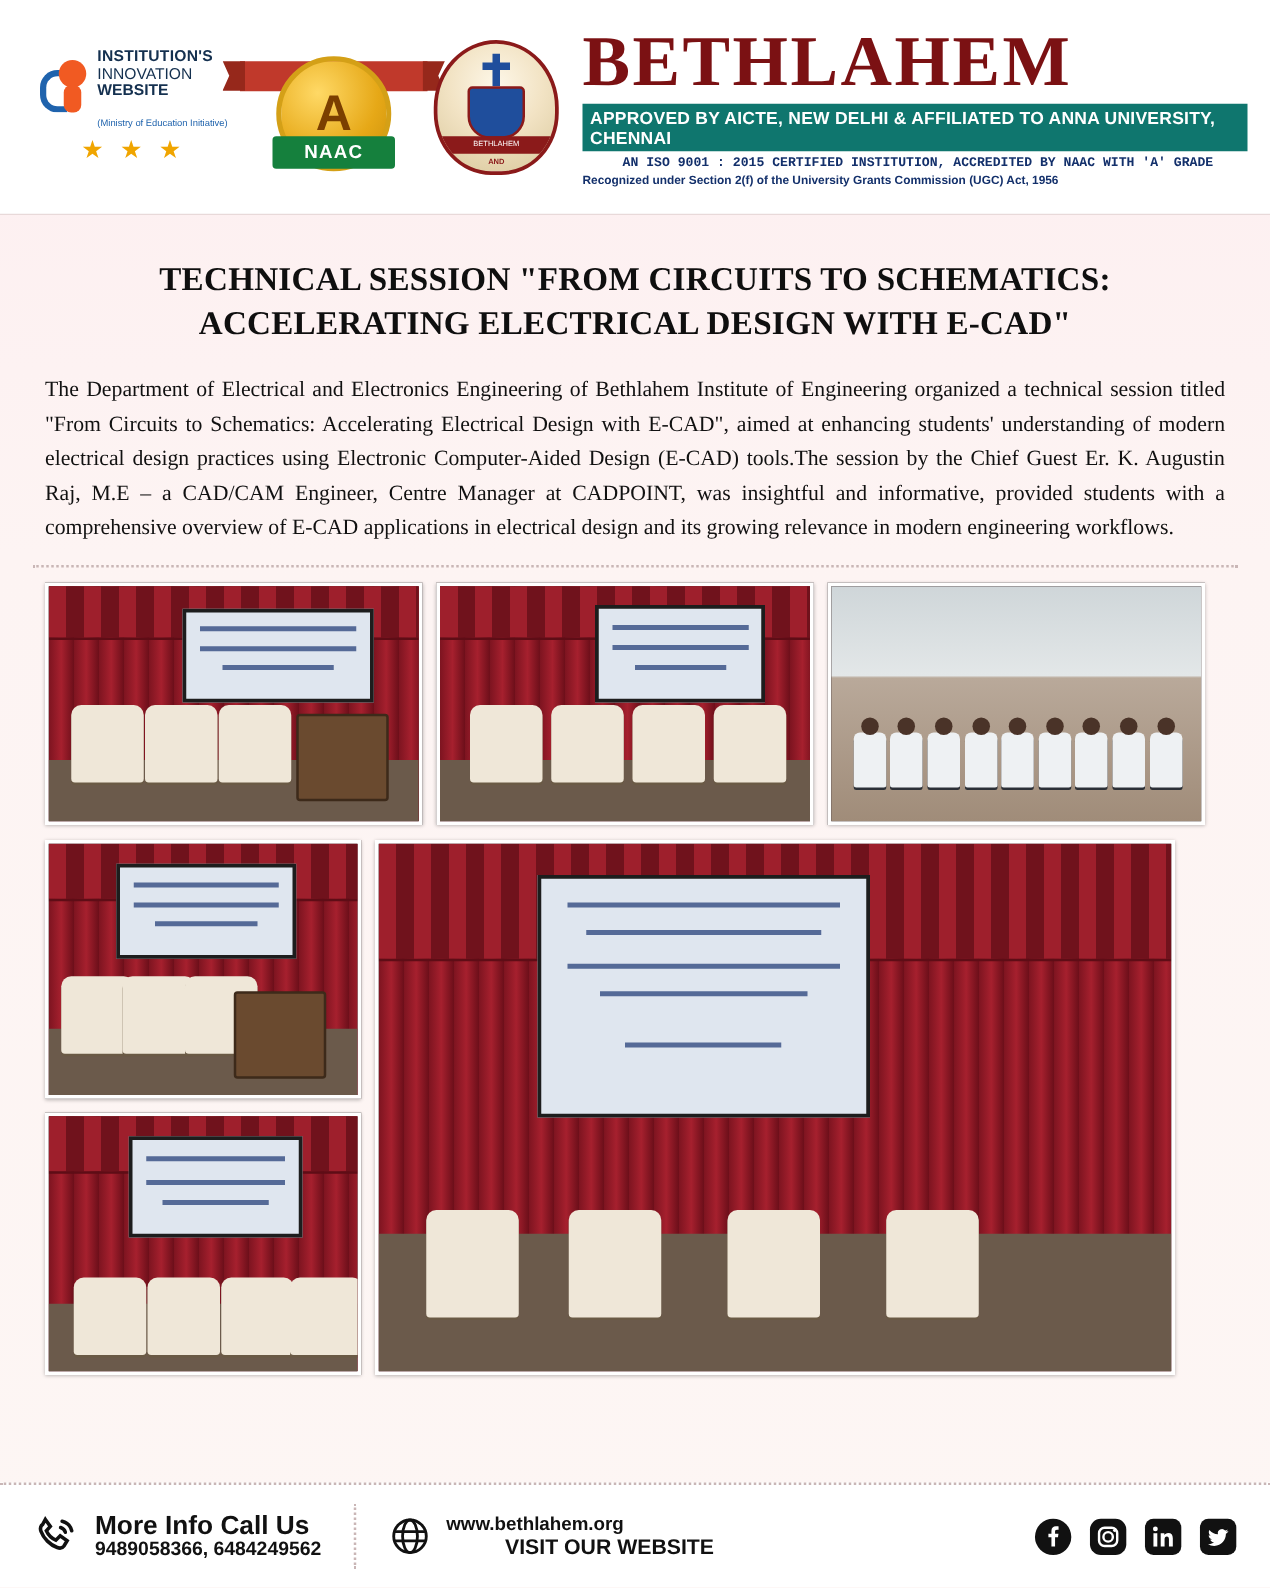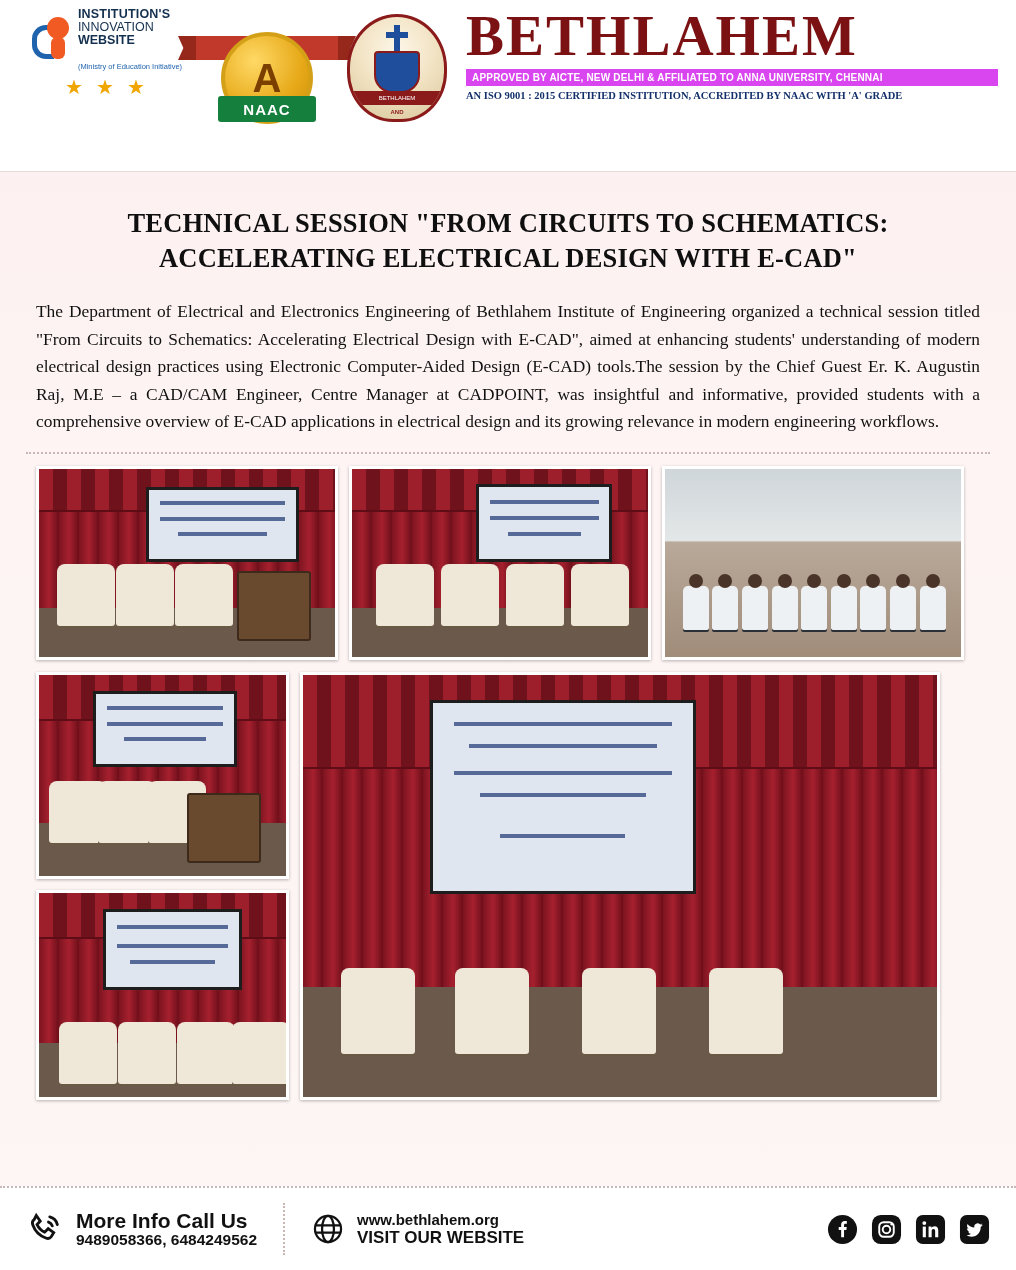--- a/index.html
+++ b/index.html
@@ -13,20 +13,21 @@
   .page {
     width: 1016px; height: 1270px;
     position: relative;
     background: linear-gradient(180deg, #fdeef0 0%, #fdf4f3 35%, #fdf6f4 100%);
   }
   
   .header {
     height: 172px;
     background: #ffffff;
     display: flex;
+    align-items: center;
     padding: 8px 18px 8px 22px;
     position: relative;
     border-bottom: 1px solid #e8d9d9;
   }
   .iic-logo { width: 170px; display:flex; flex-direction:column; align-items:center; }
   .iic-top { display:flex; align-items:center; gap:6px; }
   .iic-mark { width:40px; height:46px; position:relative; }
   .iic-mark .blue {
     position:absolute; left:0; top:8px; width:22px; height:34px;
     border:5px solid #1f63ad; border-right:none; border-radius:14px 0 0 14px;
@@ -102,26 +103,26 @@
   .inst-block { flex:1; padding-left:14px; }
   .inst-name {
     font-family:"Liberation Serif", serif;
     font-size:57px; font-weight:bold; color:#7b1113; letter-spacing:2px; line-height:56px;
   }
   .inst-sub {
     font-family:"Liberation Sans",sans-serif; font-weight:bold; font-size:17.5px; color:#13306b;
     letter-spacing:.2px; margin-top:2px;
   }
   .inst-bar {
-    margin-top:5px; background:#d946ef; color:#fff;
-    font-family:"Liberation Sans",sans-serif; font-weight:bold; font-size:10px;
+    margin-top:5px; background:#0f766e; color:#fff;
+    font-family:"Liberation Sans",sans-serif; font-weight:bold; font-size:14px;
     padding:3px 6px; letter-spacing:.2px;
   }
   .inst-iso {
-    font-family:Liberation Serif, serif; font-weight:bold; font-size:10.5px; color:#13306b; margin-top:4px;
+    font-family:Liberation Mono, monospace; font-weight:bold; font-size:10.5px; color:#13306b; margin-top:4px;margin-left:32px;
   }
   .inst-ugc {
     font-family:"Liberation Sans",sans-serif; font-weight:bold; font-size:9.5px; color:#13306b; margin-top:2px;
   }
 
   
   .title {
     text-align:center;
     margin:34px 42px 0 42px;
     font-family:"Liberation Serif", serif;
@@ -202,21 +203,21 @@
     display:flex; align-items:center; padding:0 26px;
   }
   .f-item { display:flex; align-items:center; gap:12px; }
   .f-sep { width:2px; height:52px; border-left:2px dotted #c9b6b6; margin:0 26px; }
   .phone-icon svg, .globe-icon svg { display:block; }
   .f-label {
     font-family:"Liberation Sans",sans-serif; font-weight:bold; font-size:21px; color:#111; line-height:21px;
   }
   .f-num { font-family:"Liberation Sans",sans-serif; font-weight:bold; font-size:15.5px; color:#111; }
   .f-web { font-family:"Liberation Sans",sans-serif; font-weight:bold; font-size:15px; color:#111; }
-  .f-visit { font-family:"Liberation Sans",sans-serif; font-weight:bold; font-size:17px; color:#111; }
+  .f-visit { font-family:"Liberation Sans",sans-serif; font-weight:bold; font-size:17px; color:#111;margin-left:47px; }
   .socials { margin-left:auto; display:flex; gap:13px; align-items:center; }
   .soc { width:31px; height:31px; color:#111; }
   .soc svg{ display:block; }
 </style>
 </head>
 <body>
 
 <div class="page">
 
   <div class="header">
@@ -254,20 +255,21 @@
         <div class="shield"></div>
         <div class="band">BETHLAHEM</div>
         <div class="ribbon-txt">AND</div>
       </div>
     </div>
 
     <div class="inst-block">
       <div class="inst-name">BETHLAHEM</div>
       <div class="inst-bar">APPROVED BY AICTE, NEW DELHI &amp; AFFILIATED TO ANNA UNIVERSITY, CHENNAI</div>
       <div class="inst-iso">AN ISO 9001 : 2015 CERTIFIED INSTITUTION, ACCREDITED BY NAAC WITH 'A' GRADE</div>
+      <div class="inst-ugc">Recognized under Section 2(f) of the University Grants Commission (UGC) Act, 1956</div>
     </div>
   </div>
 
   <div class="title">TECHNICAL SESSION "FROM CIRCUITS TO SCHEMATICS: ACCELERATING ELECTRICAL DESIGN WITH E-CAD"</div>
 
   <div class="body-text">The Department of Electrical and Electronics Engineering  of Bethlahem Institute of Engineering organized a technical session titled "From Circuits to Schematics: Accelerating Electrical Design with E-CAD", aimed at enhancing students' understanding of modern electrical design practices using Electronic Computer-Aided Design (E-CAD) tools.The session by the Chief Guest Er. K. Augustin Raj, M.E – a CAD/CAM Engineer, Centre Manager at CADPOINT,  was insightful and informative, provided students with a comprehensive overview of E-CAD applications in electrical design and its growing relevance in modern engineering workflows.</div>
 
   <div class="divider"></div>
 
   <div class="gallery">

